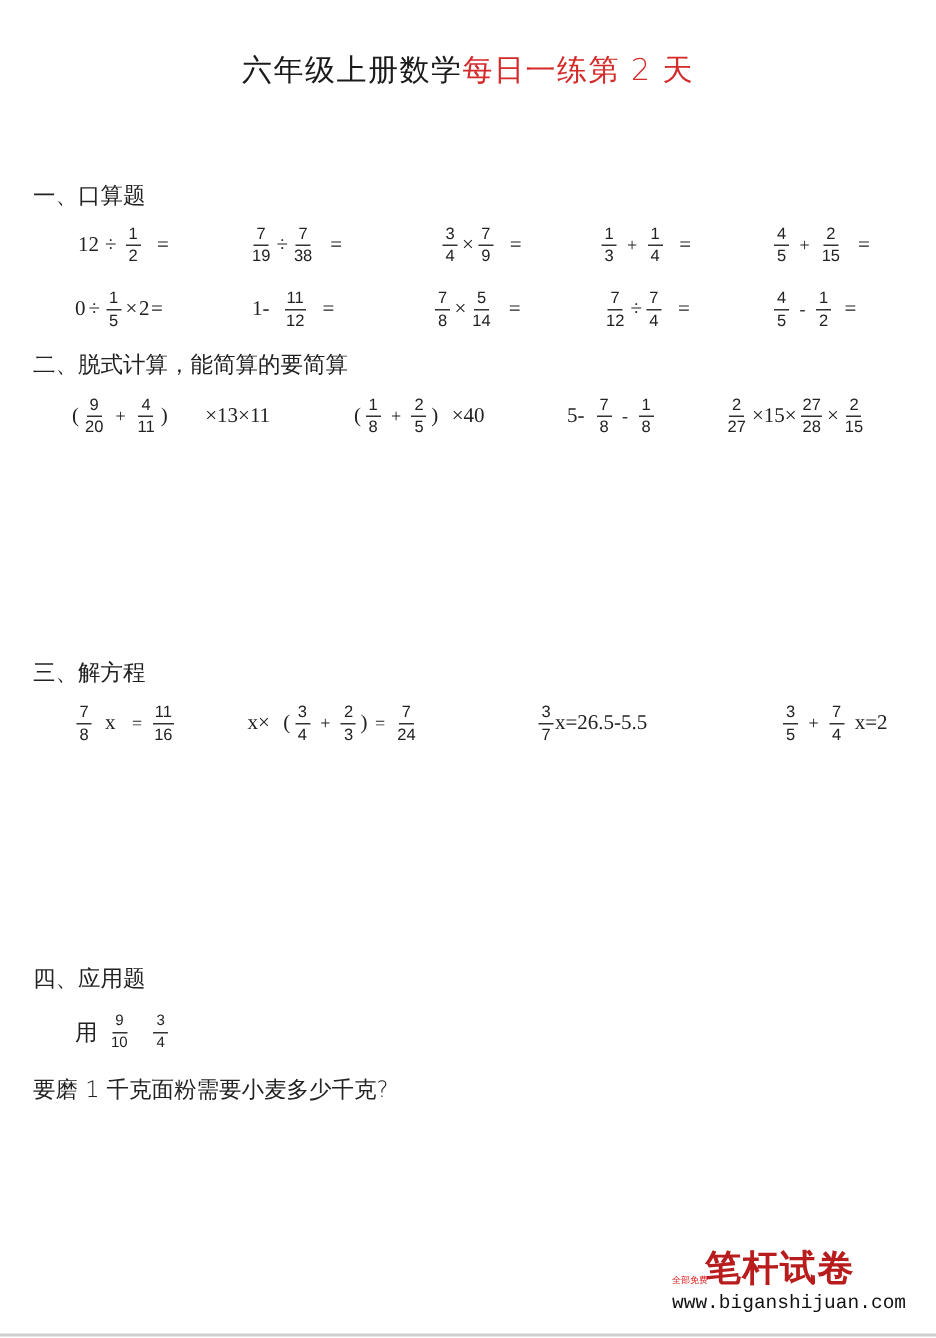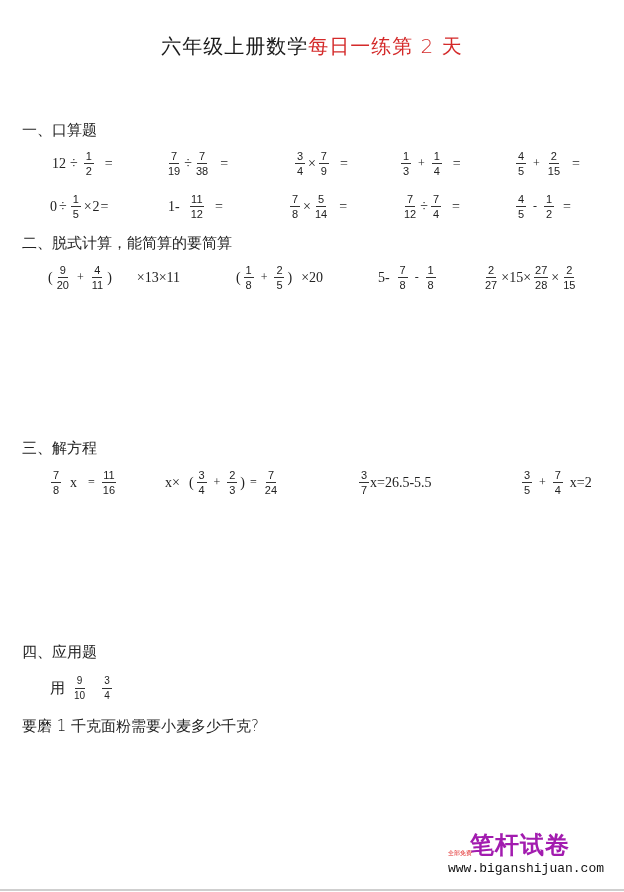--- a/index.html
+++ b/index.html
@@ -33,21 +33,21 @@
   .op { margin: 0 3px; font-size: 14px; }
   .op.small { margin: 0 4px; font-size: 12px; }
   .problem {
     font-size: 15px; line-height: 30px; color: #222;
     font-family: "DejaVu Sans", "Liberation Sans", sans-serif; font-weight: 300;
   }
   .logo { left: 448px; top: 829px; width: 160px; }
   .logo-main {
     position: absolute; left: 22px; top: 0;
     font-family: "DejaVu Sans", "Liberation Sans", sans-serif;
-    font-weight: bold; font-size: 24px; color: #a21caf; letter-spacing: 1px;
+    font-weight: bold; font-size: 24px; color: #b91c1c; letter-spacing: 1px;
   }
   .logo-badge {
     position: absolute; left: 0; top: 20px; font-size: 6px; color: #e02020;
     font-family: "DejaVu Sans", sans-serif;
   }
   .logo-url {
     position: absolute; left: 0; top: 32px;
     font-family: "Liberation Mono", "DejaVu Sans Mono", monospace;
     font-size: 13px; color: #111;
   }
@@ -198,21 +198,21 @@
   <span class="frac">
       <span class="num">1</span>
       <span class="den">8</span>
     </span>
   <span class="op small">+</span>
   <span class="frac">
       <span class="num">2</span>
       <span class="den">5</span>
     </span>
   <span>)</span>
-  <span style="margin-left:8px">×20</span>
+  <span style="margin-left:8px">×40</span>
 </div>
 <div class="abs expr" style="left:378px; top:264px;">
   <span>5-</span>
   <span style="width:4px"></span>
   <span class="frac">
       <span class="num">7</span>
       <span class="den">8</span>
     </span>
   <span class="op small">-</span>
   <span class="frac">

